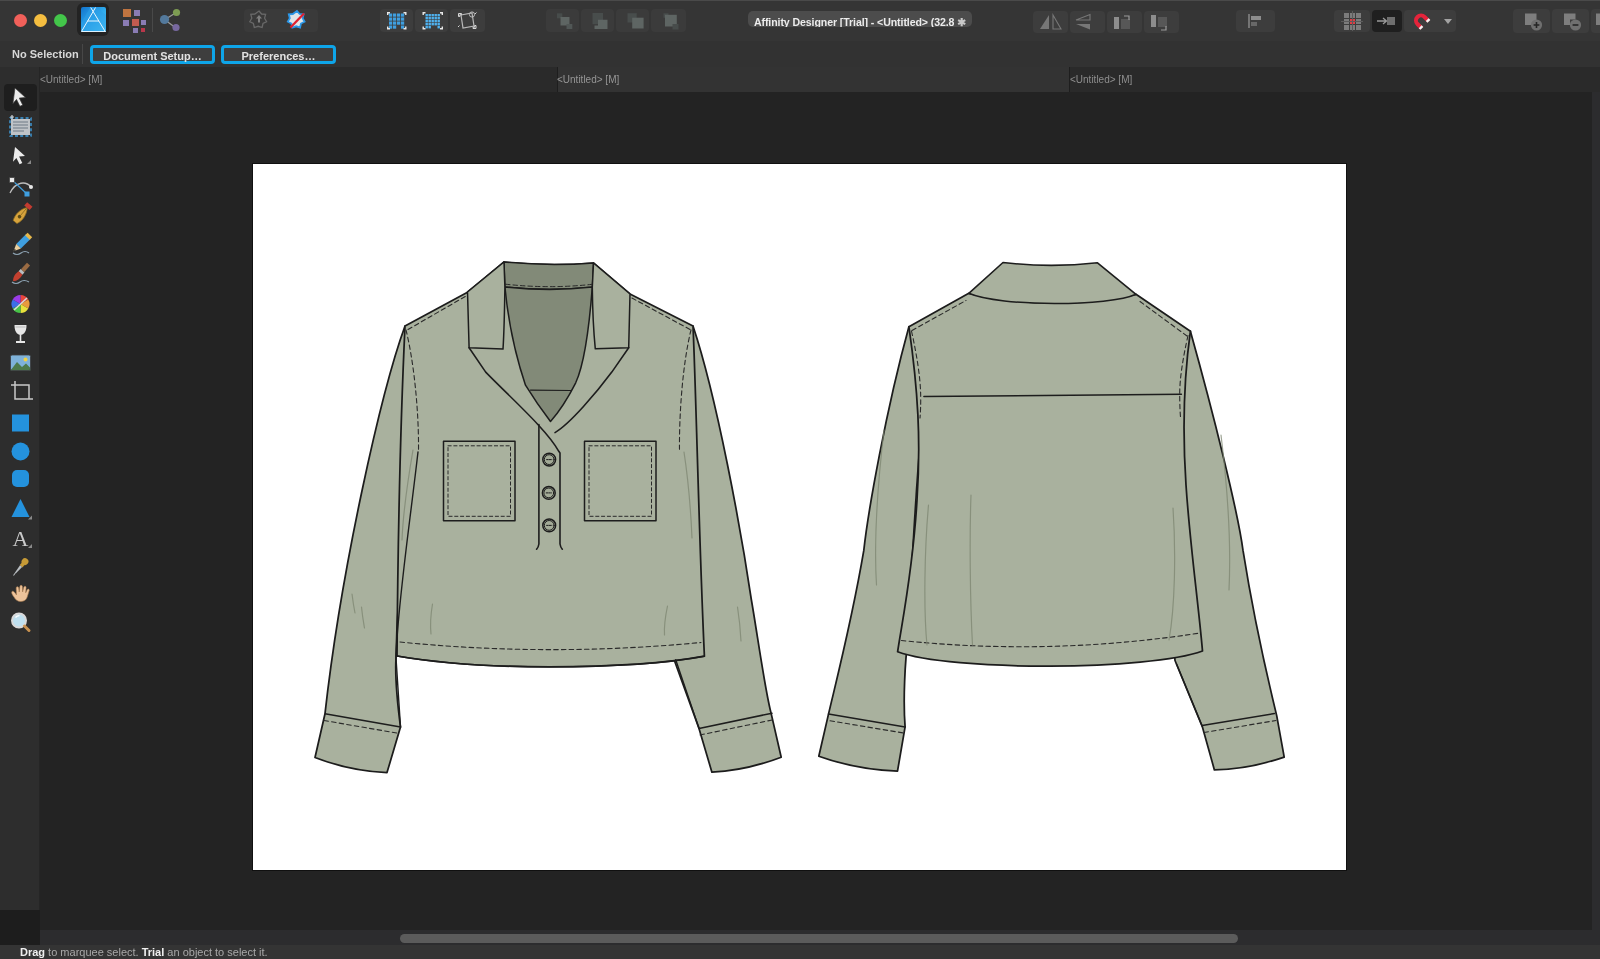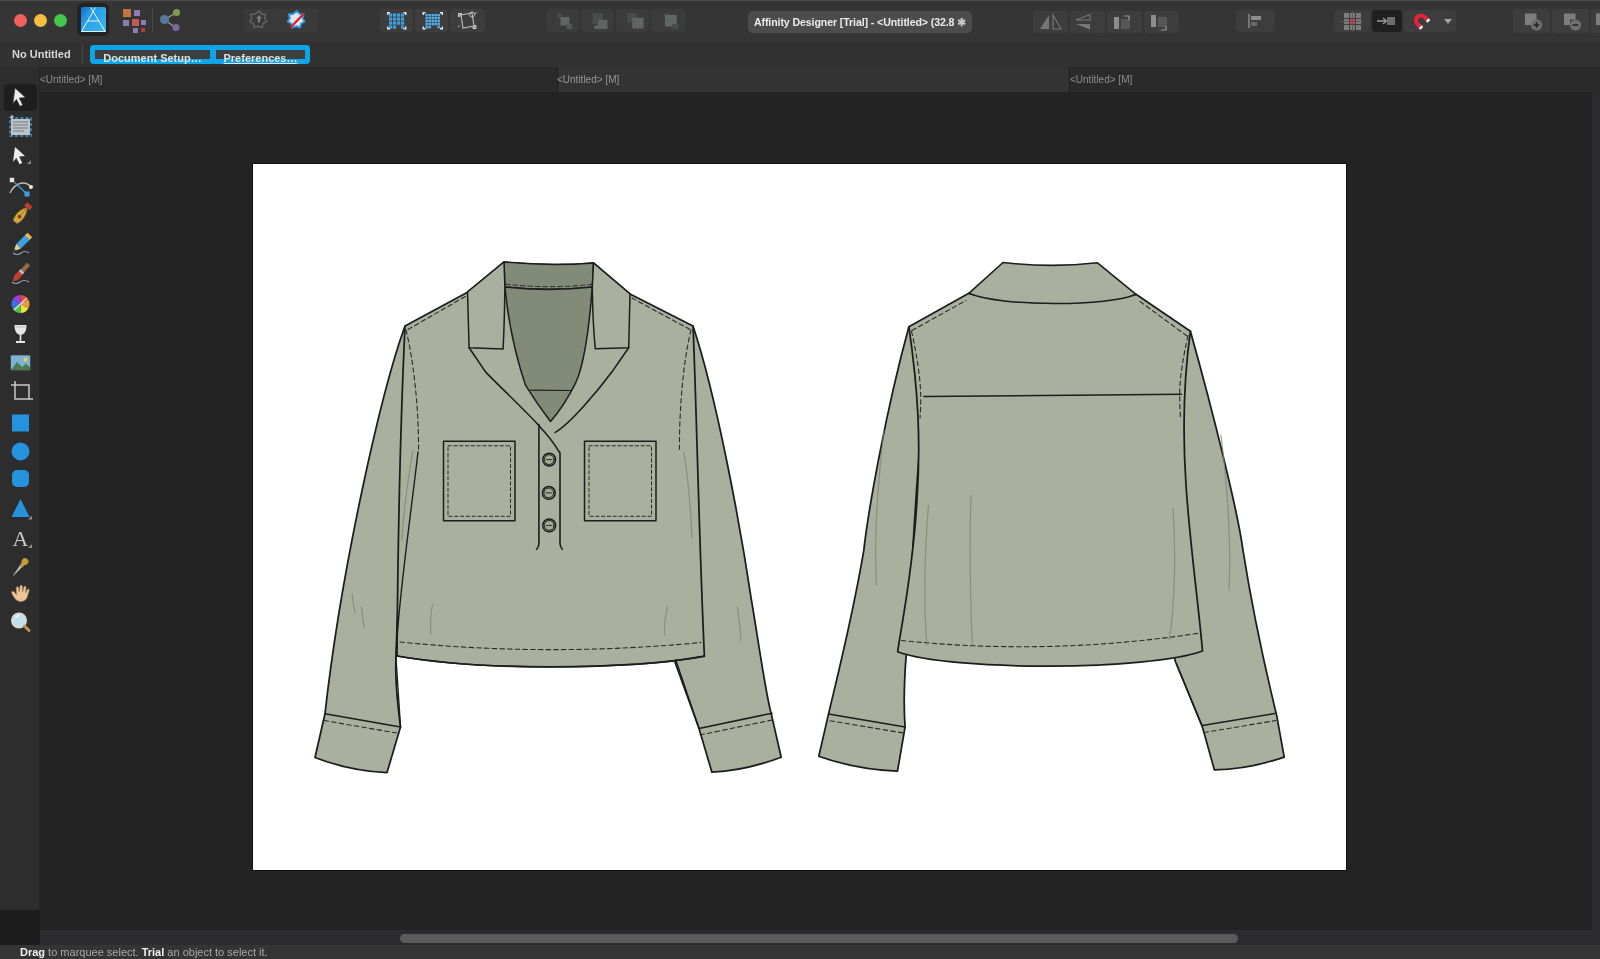--- a/index.html
+++ b/index.html
@@ -12,21 +12,21 @@
   #toolstrip{left:0;top:67px;width:40px;height:843px;background:#2d2d2d;box-shadow:inset -1px 0 0 #252525;}
   #canvas{left:40px;top:92px;width:1560px;height:838px;background:#232323;}
   #artboard{left:213px;top:72px;width:1093px;height:706px;background:#ffffff;outline:1px solid #101010;}
   #hscroll{left:40px;top:930px;width:1560px;height:15px;background:#2c2c2e;}
   #hthumb{left:360px;top:4px;width:838px;height:9px;background:#5b5b5b;border-radius:5px;}
   #vscroll{left:1592px;top:92px;width:8px;height:838px;background:#2c2c2e;}
   #statusbar{left:0;top:945px;width:1600px;height:14px;background:#343434;color:#a8a8a8;font-size:11px;line-height:14px;}
   #statusbar b{color:#efefef;}
   .btn{position:absolute;background:#3d3d3d;border-radius:4px;}
   .tl{position:absolute;top:14px;width:13px;height:13px;border-radius:50%;}
-  .cbtn{position:absolute;top:45px;height:19px;background:#3e3e3e;border:5px solid #0ea5e9;border-radius:4px;
+  .cbtn{position:absolute;top:45px;height:19px;background:#3e3e3e;border:3px solid #0ea5e9;border-radius:4px;
         color:#e2e2e2;font-size:11px;font-weight:bold;text-align:center;box-sizing:border-box;}
   .vsep{position:absolute;width:1px;background:#4a4a4a;}
 </style>
 </head>
 <body>
 
 <div id="toolbar" class="abs"></div>
 <div class="tl" style="left:14px;background:#f1605a;"></div>
 <div class="tl" style="left:34px;background:#f5be40;"></div>
 <div class="tl" style="left:54px;background:#43c64a;"></div>
@@ -161,21 +161,21 @@
       <rect x="11.5" y="4.2" width="9.2" height="9.3" fill="#484d4c"></rect>
       <rect x="16.2" y="8.7" width="11.4" height="10.8" fill="#5e6563"></rect>
     </g>
   <g transform="translate(105,0)">
       <rect x="12.5" y="4.3" width="5" height="4.5" fill="#484d4c"></rect>
       <rect x="14" y="5.8" width="11.8" height="11.7" fill="#5e6563"></rect>
       <rect x="21.5" y="15" width="6" height="5.5" fill="#474c4b"></rect>
     </g>
 </svg>
 
-<div class="abs" style="left:748px;top:11px;width:224px;height:22px;background:#4c4c4c;border-radius:5px;
+<div class="abs" style="left:748px;top:11px;width:224px;height:16px;background:#4c4c4c;border-radius:5px;
      color:#ececec;font-size:10.6px;font-weight:bold;line-height:22px;text-align:center;white-space:nowrap;overflow:hidden;letter-spacing:-0.1px;">Affinity Designer [Trial] - &lt;Untitled&gt; (32.8 <span style="color:#c9c9c9">✱</span></div>
 
 <div class="btn" style="left:1033px;top:11px;width:35px;height:22px;"></div>
 <div class="btn" style="left:1070px;top:11px;width:35px;height:22px;"></div>
 <div class="btn" style="left:1107px;top:11px;width:35px;height:22px;"></div>
 <div class="btn" style="left:1144px;top:11px;width:35px;height:22px;"></div>
 <svg class="abs" style="left:1033px;top:11px;" width="146" height="22" viewBox="0 0 146 22">
   <g>
       <path d="M16 4 L16 18 L7 18 Z" fill="#777"></path>
       <path d="M20 4 L20 18 L28 18 Z" fill="none" stroke="#777" stroke-width="1.1"></path>
@@ -244,24 +244,24 @@
     </g>
   <g transform="translate(39,0)">
       <path d="M12 4.5 h11.5 v6 h-5.5 v5.5 h-6 Z" fill="#7e7e7e"></path>
      <circle cx="23.5" cy="16" r="5.6" fill="#6f6f6f"></circle>
       <path d="M20.6 16 h5.8" stroke="#252525" stroke-width="1.6"></path>
     </g>
   <rect x="83" y="4.5" width="4" height="11.5" fill="#7e7e7e"></rect>
 </svg>
 
 <div id="ctxbar" class="abs"></div>
-<div class="abs" style="left:12px;top:48px;color:#d8d8d8;font-size:11px;font-weight:bold;">No Untitled</div>
+<div class="abs" style="left:12px;top:48px;color:#d8d8d8;font-size:11px;font-weight:bold;">No Selection</div>
 <div class="vsep" style="left:82px;top:44px;height:20px;background:#474747;"></div>
 <div class="cbtn" style="left:90px;width:125px;line-height:17px;">Document Setup…</div>
-<div class="cbtn" style="left:211px;width:99px;line-height:17px;text-decoration:underline;">Preferences…</div>
+<div class="cbtn" style="left:221px;width:115px;line-height:17px;">Preferences…</div>
 
 <div id="tabbar" class="abs">
   <div class="tab" style="left:0;width:517px;background:#2a2a2a;">&lt;Untitled&gt; [M]</div>
   <div class="tab" style="left:517px;width:513px;background:#333333;color:#969696;box-shadow:inset 1px 0 0 #1e1e1e,inset -1px 0 0 #1e1e1e;">&lt;Untitled&gt; [M]</div>
   <div class="tab" style="left:1030px;width:530px;background:#2a2a2a;">&lt;Untitled&gt; [M]</div>
 </div>
 
 <div id="canvas" class="abs">
   <div id="artboard" class="abs"></div>
   <svg class="abs" style="left:213px;top:72px;" width="1093" height="706" viewBox="253 164 1093 706">

